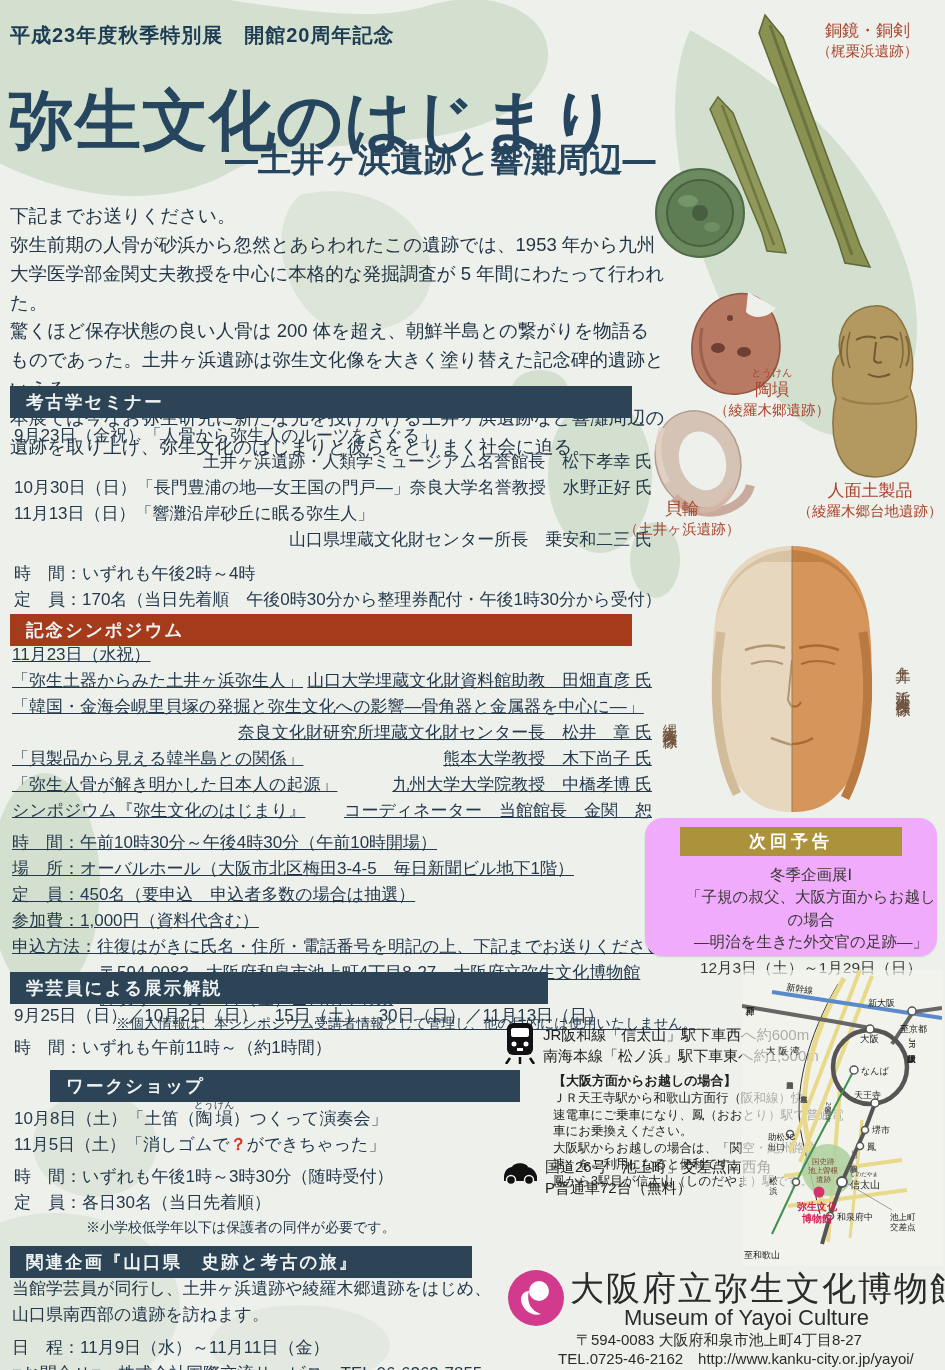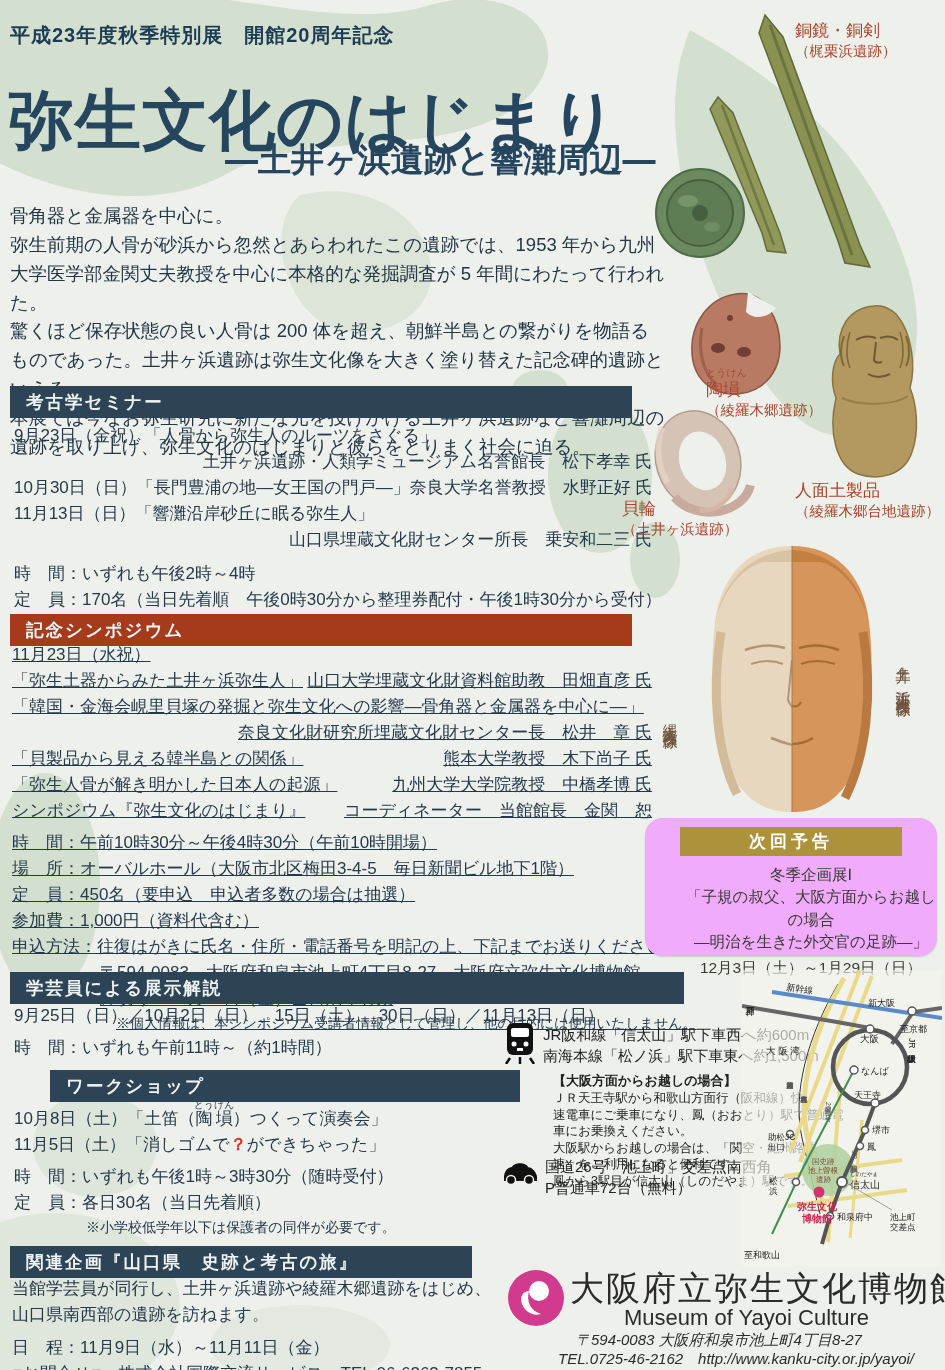--- a/index.html
+++ b/index.html
@@ -12,38 +12,38 @@
   .title{font-family:"DejaVu Serif",serif;font-size:66px;font-weight:bold;color:#26465f;letter-spacing:1px;line-height:1.1;margin-top:36px;}
   .subtitle{font-family:"DejaVu Serif",serif;font-size:33px;font-weight:bold;color:#26465f;}
   .intro{font-size:18.5px;color:#223646;line-height:1.56;}
   .bar{background:#2d4356;color:#eef3f3;font-size:17.5px;font-weight:bold;padding:4px 0 4px 16px;letter-spacing:2px;}
   .bar.red{background:#a63b1c;}
   .sec{color:#24394b;}
   .line{font-size:17px;line-height:26px;color:#24394b;white-space:nowrap;}
   .row{display:flex;justify-content:space-between;}
   .rt{text-align:right;}
   .sm{font-size:14px;line-height:22px;}
-  .cap{color:#a8452c;text-align:left;line-height:1.3;}
+  .cap{color:#a8452c;text-align:center;line-height:1.3;}
   .cap .nm{font-size:17px;}
   .cap .st{font-size:14.5px;}
   .cap .fg{font-size:10px;}
   .vert{writing-mode:vertical-rl;}
   .facelabel{font-size:15px;color:#6e523c;letter-spacing:2px;}
   .nextbox{background:#f0abfc;box-shadow:0 1px 2px rgba(0,0,0,.15);border-radius:18px;}
   .nextbar{background:#ad923c;color:#fff;font-size:17px;font-weight:bold;text-align:center;letter-spacing:4px;padding:3px 0;}
   .nextline{font-size:15.5px;color:#3a3a33;text-align:center;line-height:1.45;padding-left:40px;}
   .acc{color:#222;}
   .acc .big{font-size:15px;line-height:21px;white-space:nowrap;}
   .acc .nt{font-size:12.5px;line-height:16.5px;white-space:nowrap;}
   .acc .nthead{font-size:13px;font-weight:bold;line-height:18px;}
   .qmark{color:#e03224;font-weight:bold;}
   ruby rt{font-size:10px;color:#24394b;}
   .ftname{font-size:34px;color:#2b2b2b;letter-spacing:2px;white-space:nowrap;}
   .ften{font-size:22px;color:#2b2b2b;}
-  .ftsm{font-size:15px;color:#2b2b2b;white-space:nowrap;font-style:italic;}
+  .ftsm{font-size:15px;color:#2b2b2b;white-space:nowrap;}
   svg text{font-family:"Liberation Sans",sans-serif;}
 </style>
 </head>
 <body>
 
 <div class="page">
 
   <svg class="bg" width="945" height="1370">
     <g fill="#b9d0b4" opacity="0.5">
       <path d="M-40,-10 C150,-40 320,40 430,5 C520,-20 580,40 530,95 C460,165 310,125 225,175 C150,215 40,195 -40,140 Z"></path>
@@ -64,21 +64,21 @@
     <div class="evtline">平成23年度秋季特別展　開館20周年記念</div>
   </div>
   <div class="abs z" style="left:8px;top:48px;width:660px;">
     <div class="title">弥生文化のはじまり</div>
   </div>
   <div class="abs z" style="left:225px;top:138px;width:480px;">
     <div class="subtitle">―土井ヶ浜遺跡と響灘周辺―</div>
   </div>
 
   <div class="abs z intro" style="left:10px;top:202px;width:655px;">
-    <div>骨角器と金属器を中心に。</div>
+    <div>下記までお送りください。</div>
     <div>弥生前期の人骨が砂浜から忽然とあらわれたこの遺跡では、1953 年から九州大学医学部金関丈夫教授を中心に本格的な発掘調査が 5 年間にわたって行われた。</div>
     <div>驚くほど保存状態の良い人骨は 200 体を超え、朝鮮半島との繋がりを物語るものであった。土井ヶ浜遺跡は弥生文化像を大きく塗り替えた記念碑的遺跡といえる。</div>
     <div>本展では今なお弥生研究に新たな光を投げかける土井ヶ浜遺跡など響灘周辺の遺跡を取り上げ、弥生文化のはじまりと彼らをとりまく社会に迫る。</div>
   </div>
 
   <div class="abs z" style="left:10px;top:386px;width:622px;">
     <div class="bar">考古学セミナー</div>
   </div>
   <div class="abs z sec" style="left:14px;top:423px;width:638px;">
     <div class="line"><span>9月23日（金祝）</span><span>「人骨から弥生人のルーツをさぐる」</span></div>
@@ -122,21 +122,21 @@
     <div class="line">時　間：午前10時30分～午後4時30分（午前10時開場）</div>
     <div class="line">場　所：オーバルホール（大阪市北区梅田3-4-5　毎日新聞ビル地下1階）</div>
     <div class="line">定　員：450名（要申込　申込者多数の場合は抽選）</div>
     <div class="line">参加費：1,000円（資料代含む）</div>
     <div class="line">申込方法：往復はがきに氏名・住所・電話番号を明記の上、下記までお送りください。</div>
     <div class="line" style="padding-left:88px">〒594-0083　大阪府和泉市池上町4丁目8-27　大阪府立弥生文化博物館</div>
     <div class="line" style="padding-left:88px">締切り　10月28日（金）当日消印有効</div>
     <div class="line sm" style="padding-left:104px">※個人情報は、本シンポジウム受講者情報として管理し、他の目的には使用いたしません。</div>
   </div>
 
-  <div class="abs z" style="left:10px;top:972px;width:674px;border-radius:6px;">
+  <div class="abs z" style="left:10px;top:972px;width:538px;border-radius:6px;">
     <div class="bar">学芸員による展示解説</div>
   </div>
   <div class="abs z sec" style="left:14px;top:1003px;width:640px;">
     <div class="line">9月25日（日）／10月2日（日）、15日（土）、30日（日）／11月13日（日）</div>
     <div style="height:6px"></div>
     <div class="line">時　間：いずれも午前11時～（約1時間）</div>
   </div>
 
   <div class="abs z" style="left:10px;top:1070px;width:470px;margin-left:40px;">
     <div class="bar">ワークショップ</div>

